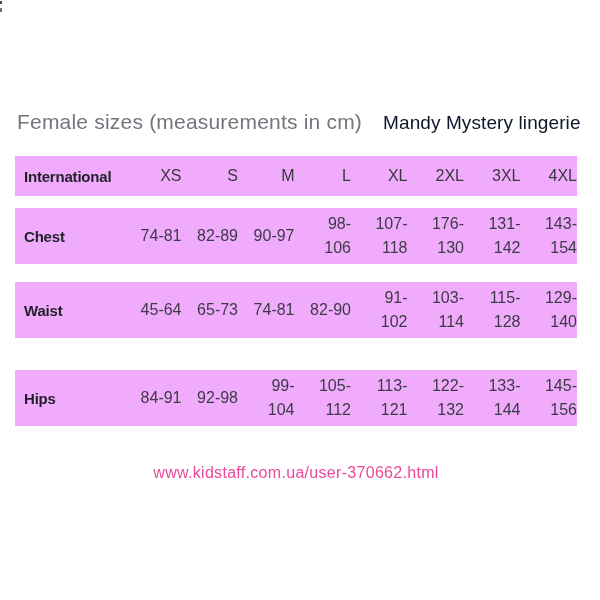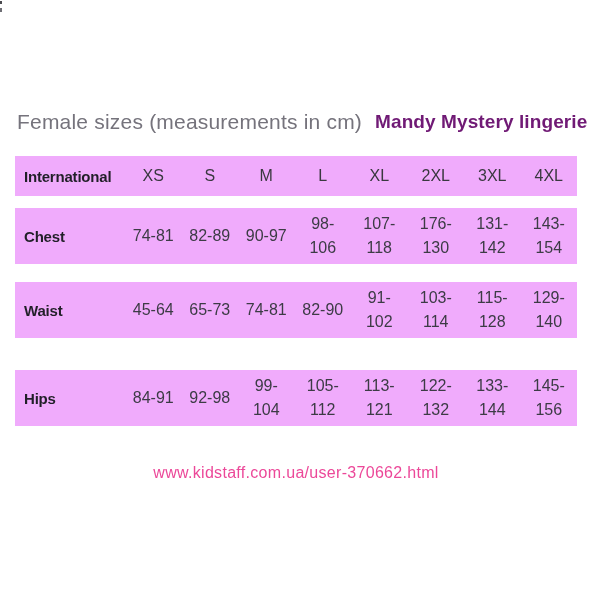--- a/index.html
+++ b/index.html
@@ -9,27 +9,27 @@
     background:#ffffff;
     font-family:"Liberation Sans","DejaVu Sans",sans-serif;
     overflow:hidden;
   }
   
   .spk1{position:absolute;left:0;top:1px;width:2px;height:3px;background:#4a4a4f;}
   .spk2{position:absolute;left:0;top:8px;width:2px;height:4px;background:#6e6e74;}
 
   .title-row{
     position:absolute;left:17px;top:110px;width:578px;
-    display:flex;align-items:center;white-space:nowrap;
+    display:flex;align-items:flex-end;white-space:nowrap;gap:8px;
   }
   .t-main{
     font-size:21px;color:#75737c;letter-spacing:0.2px;
   }
   .t-brand{
-    font-size:19px;color:#701a75;margin-left:13px;letter-spacing:0.1px;font-weight:bold;
+    font-size:19px;color:#0f172a;margin-left:13px;letter-spacing:0.1px;
   }
 
   .size-table{
     position:absolute;left:15px;top:156px;width:562px;
   }
   .t-row{
     display:grid;
     grid-template-columns:110px repeat(8,1fr);
     background:#f0abfc;
     align-items:center;
@@ -40,21 +40,21 @@
   .gap15{margin-top:18px;}
   .gap16{margin-top:32px;}
   .row-label{
     padding-left:9px;
     font-weight:700;
     font-size:15px;
     letter-spacing:-0.2px;
     color:#211f28;
   }
   .cell{
-    text-align:center;
+    text-align:right;
     font-size:16px;
     color:#3c3b45;
     white-space:pre-line;
     line-height:1.5;
   }
   .head-cell{color:#39383f;}
 
   .watermark{
     position:absolute;left:0;top:464px;width:592px;
     text-align:center;

